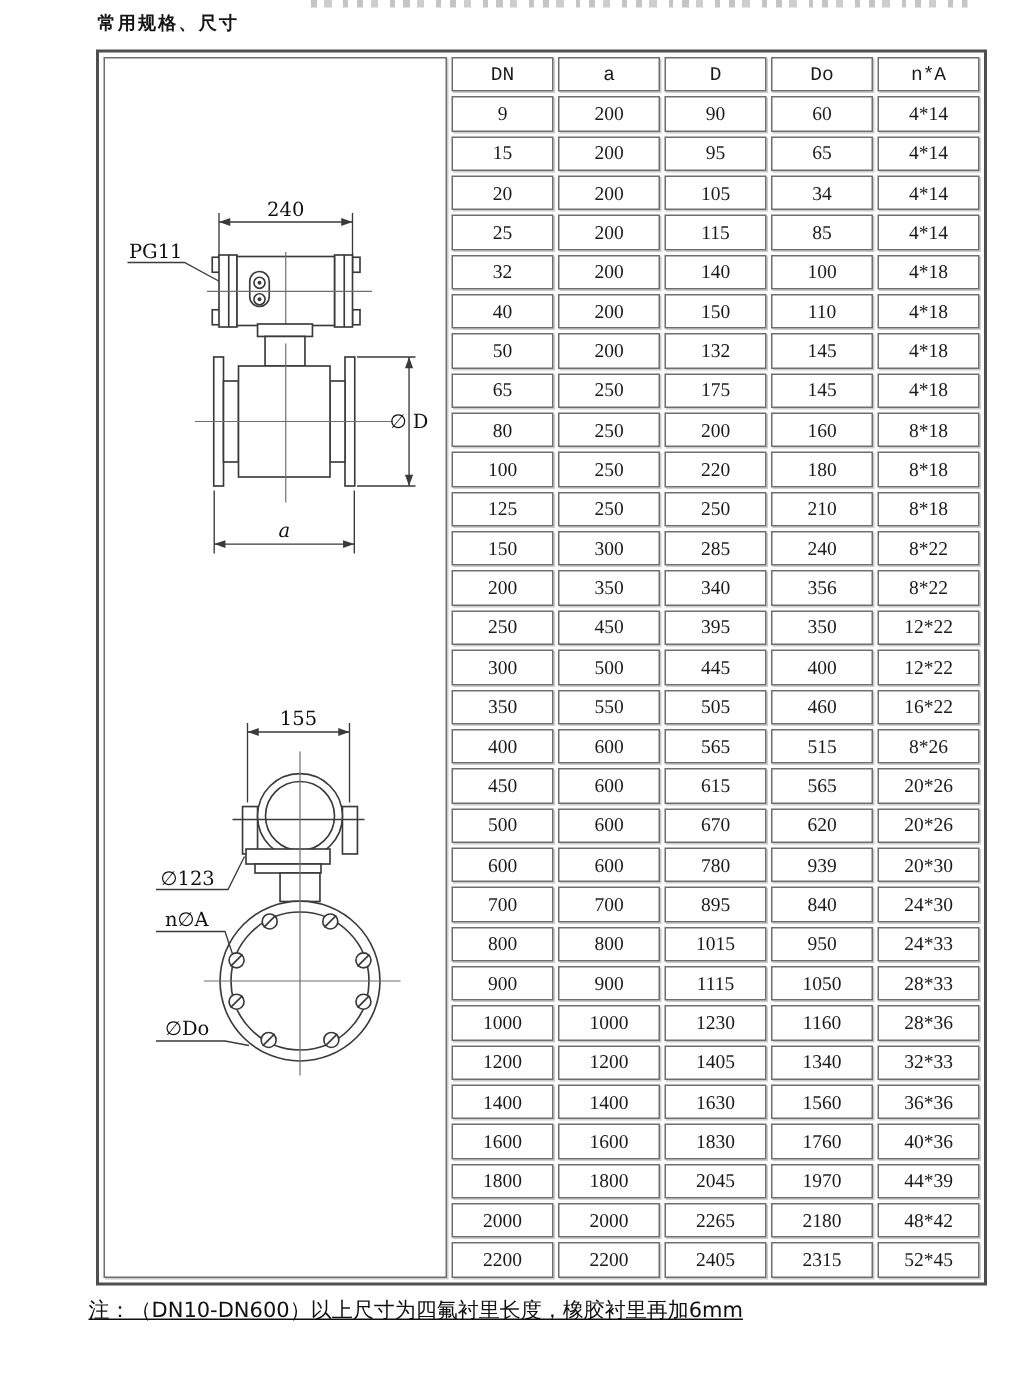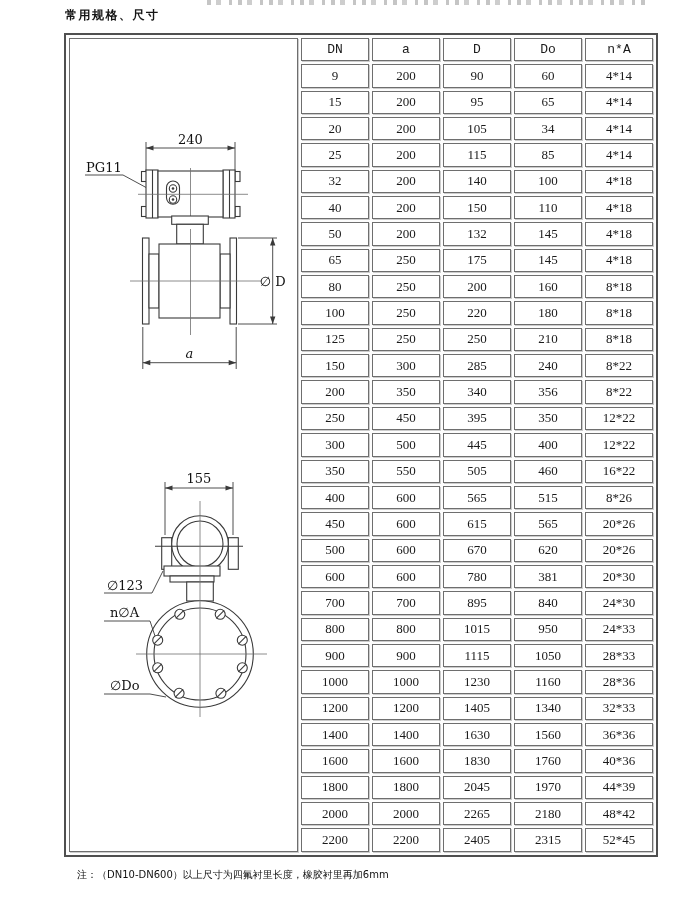--- a/index.html
+++ b/index.html
@@ -28,23 +28,23 @@
 
   .ln{fill:none;stroke:#3a3a3a;stroke-width:1.1;}
   .fw{fill:#ffffff;stroke:#3a3a3a;stroke-width:1.1;}
   .cl{fill:none;stroke:#6f6f6f;stroke-width:0.8;}
   .dim{fill:none;stroke:#3a3a3a;stroke-width:0.9;}
   .ld{fill:none;stroke:#3a3a3a;stroke-width:0.9;}
   .ar{fill:#3a3a3a;stroke:none;}
   text.dtxt{font-family:"DejaVu Serif","Liberation Serif",serif;font-size:13px;fill:#111;}
   text.it{font-style:italic;}
 
-  .note{position:absolute;left:77px;top:866px;width:600px;font-size:10px;
+  .note{position:absolute;left:59px;top:866px;width:600px;font-size:14px;
         line-height:17.5px;color:#101010;
-        font-family:"DejaVu Sans","Liberation Sans",sans-serif;}
+        font-family:"DejaVu Sans","Liberation Sans",sans-serif;text-decoration:underline;}
 </style>
 </head>
 <body>
 
 <div class="page">
 
   <div class="remnant"></div>
 
   <div class="heading">常用规格、尺寸</div>
 
@@ -291,21 +291,21 @@
             <td>500</td>
             <td>600</td>
             <td>670</td>
             <td>620</td>
             <td>20*26</td>
           </tr>
           <tr>
             <td>600</td>
             <td>600</td>
             <td>780</td>
-            <td>381</td>
+            <td>939</td>
             <td>20*30</td>
           </tr>
           <tr>
             <td>700</td>
             <td>700</td>
             <td>895</td>
             <td>840</td>
             <td>24*30</td>
           </tr>
           <tr>

